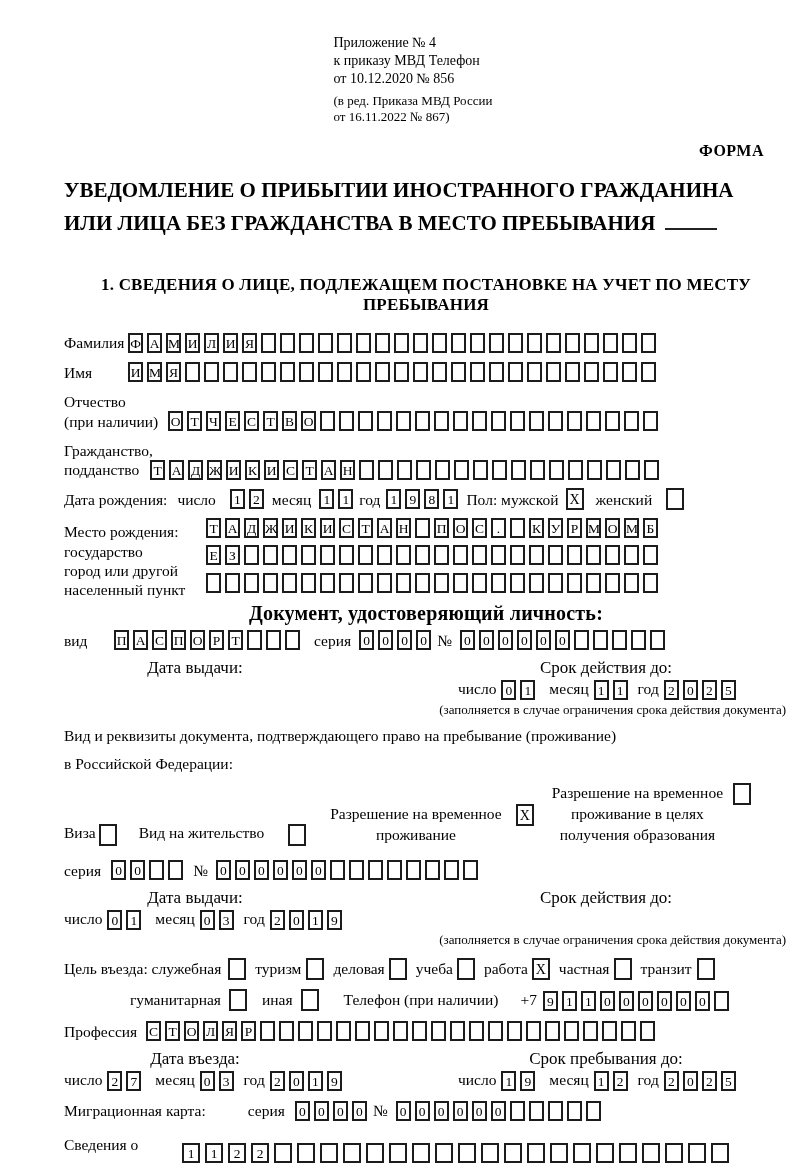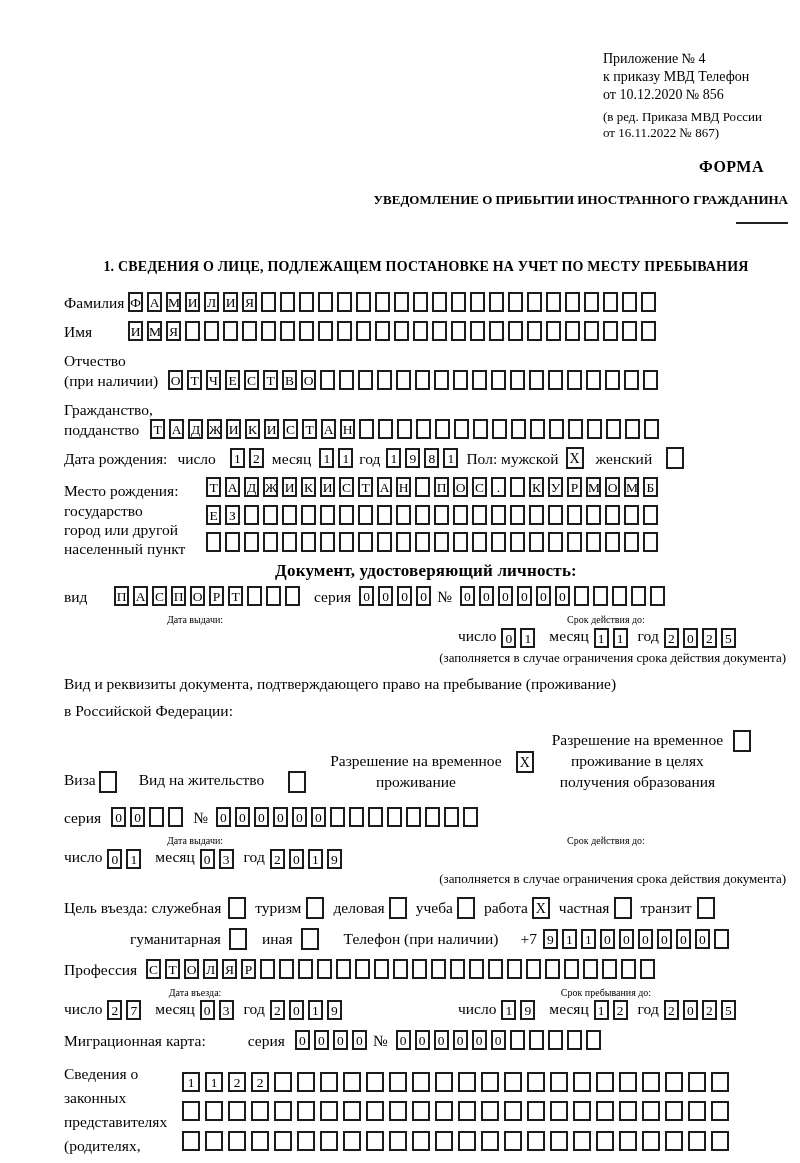--- a/index.html
+++ b/index.html
@@ -5,28 +5,28 @@
   * { box-sizing: border-box; margin: 0; padding: 0; }
   html,body { background:#fff; }
   body {
     width: 800px; height: 1163px;
     font-family: "Liberation Serif", serif;
     color: #000; overflow: hidden;
   }
   .page { width:800px; height:1163px; padding: 34px 12px 20px 64px; }
 
   
-  .hdr { display:flex; justify-content:flex-end;margin-top:16px; }
+  .hdr { display:flex; justify-content:center; }
   .hdr-block { width: 185px; font-size:14px; line-height:1.3; }
   .hdr-block .ed { font-size:13px; margin-top:4px; line-height:1.3; }
   .forma { text-align:right; font-weight:bold; font-size:16px; margin:16px 24px 0 0; letter-spacing:.5px; }
 
-  .title { text-align:right; font-weight:bold; font-size:13px; line-height:1.55; margin-top:14px; }
+  .title { text-align:left; font-weight:bold; font-size:21px; line-height:1.55; margin-top:14px; }
   .uline { display:inline-block; width:52px; border-bottom:2px solid #222; height:14px; margin-left:10px; }
-  .sec-heading { text-align:center; font-weight:bold; font-size:14px; margin-top:28px; letter-spacing:.2px; }
+  .sec-heading { text-align:center; font-weight:bold; font-size:17px; margin-top:36px; letter-spacing:.2px; }
 
   
   .frow { display:flex; align-items:flex-end; margin-top:8px; }
   .flabel { font-size:15.5px; line-height:1.25; padding-top:2px; flex:0 0 auto; }
   .cellrow { white-space:nowrap; flex:0 0 auto; }
   .cell {
     display:inline-block; width:15px; height:20px;
     border:2px solid #1c1c1c; margin-right:4px;
     font-size:13.5px; line-height:17px; text-align:center;
     vertical-align:middle; background:#fff;
@@ -35,21 +35,21 @@
   .cbox {
     display:inline-block; width:18px; height:22px;
     border:2px solid #1c1c1c; margin-left:7px;
     font-size:14px; line-height:19px; text-align:center; vertical-align:middle;
   }
   .stack > .cellrow { display:block; margin-bottom:7px; }
 
   
   .daterow { display:flex; margin-top:8px; }
   .dg { font-size:15.5px; }
-  .dg .dg-h { text-align:center; font-size:10px; margin-bottom:2px; }
+  .dg .dg-h { text-align:center; font-size:17px; margin-bottom:2px; }
   .dg-line { white-space:nowrap; }
   .dg-line .w { margin-right:5px; }
   .dg-left { width:352px; }
   .dg-right { flex:1; padding-left:8px; }
   .note { font-size:13px; text-align:right; margin-top:2px; padding-right:2px; }
 
   .plain { font-size:15.5px; line-height:1.5; }
   .opt { display:flex; align-items:flex-start; font-size:15.5px; }
   .opt .ol { text-align:center; line-height:1.35; } 
   .inline-label { font-size:15.5px; padding-top:2px; }
@@ -70,21 +70,21 @@
         <div>(в ред. Приказа МВД России</div>
         <div>от 16.11.2022 № 867)</div>
       </div>
     </div>
   </div>
 
   <div class="forma">ФОРМА</div>
 
   <div class="title">
     <div>УВЕДОМЛЕНИЕ О ПРИБЫТИИ ИНОСТРАННОГО ГРАЖДАНИНА</div>
-    <div><span class="uline"></span></div>
+    <div><span>ИЛИ ЛИЦА БЕЗ ГРАЖДАНСТВА В МЕСТО ПРЕБЫВАНИЯ</span><span class="uline"></span></div>
   </div>
 
   <div class="sec-heading">1. СВЕДЕНИЯ О ЛИЦЕ, ПОДЛЕЖАЩЕМ ПОСТАНОВКЕ НА УЧЕТ ПО МЕСТУ ПРЕБЫВАНИЯ</div>
 
   <div class="frow" style="margin-top:16px">
     <div class="flabel" style="width:64px">Фамилия</div>
     <div class="cellrow"><span class="cell">Ф</span><span class="cell">А</span><span class="cell">М</span><span class="cell">И</span><span class="cell">Л</span><span class="cell">И</span><span class="cell">Я</span><span class="cell"></span><span class="cell"></span><span class="cell"></span><span class="cell"></span><span class="cell"></span><span class="cell"></span><span class="cell"></span><span class="cell"></span><span class="cell"></span><span class="cell"></span><span class="cell"></span><span class="cell"></span><span class="cell"></span><span class="cell"></span><span class="cell"></span><span class="cell"></span><span class="cell"></span><span class="cell"></span><span class="cell"></span><span class="cell"></span><span class="cell"></span></div>
   </div>
 
   <div class="frow">
@@ -129,21 +129,21 @@
       <div>город или другой</div>
       <div>населенный пункт</div>
     </div>
     <div class="stack">
       <div class="cellrow"><span class="cell">Т</span><span class="cell">А</span><span class="cell">Д</span><span class="cell">Ж</span><span class="cell">И</span><span class="cell">К</span><span class="cell">И</span><span class="cell">С</span><span class="cell">Т</span><span class="cell">А</span><span class="cell">Н</span><span class="cell"></span><span class="cell">П</span><span class="cell">О</span><span class="cell">С</span><span class="cell">.</span><span class="cell"></span><span class="cell">К</span><span class="cell">У</span><span class="cell">Р</span><span class="cell">М</span><span class="cell">О</span><span class="cell">М</span><span class="cell">Б</span></div>
       <div class="cellrow"><span class="cell">Е</span><span class="cell">З</span><span class="cell"></span><span class="cell"></span><span class="cell"></span><span class="cell"></span><span class="cell"></span><span class="cell"></span><span class="cell"></span><span class="cell"></span><span class="cell"></span><span class="cell"></span><span class="cell"></span><span class="cell"></span><span class="cell"></span><span class="cell"></span><span class="cell"></span><span class="cell"></span><span class="cell"></span><span class="cell"></span><span class="cell"></span><span class="cell"></span><span class="cell"></span><span class="cell"></span></div>
       <div class="cellrow"><span class="cell"></span><span class="cell"></span><span class="cell"></span><span class="cell"></span><span class="cell"></span><span class="cell"></span><span class="cell"></span><span class="cell"></span><span class="cell"></span><span class="cell"></span><span class="cell"></span><span class="cell"></span><span class="cell"></span><span class="cell"></span><span class="cell"></span><span class="cell"></span><span class="cell"></span><span class="cell"></span><span class="cell"></span><span class="cell"></span><span class="cell"></span><span class="cell"></span><span class="cell"></span><span class="cell"></span></div>
     </div>
   </div>
 
-  <div class="sec-heading" style="margin-top:2px;font-size:17px">Документ, удостоверяющий личность:</div>
+  <div class="sec-heading" style="margin-top:2px;font-size:20px">Документ, удостоверяющий личность:</div>
 
   <div class="frow" style="margin-top:5px">
     <span class="inline-label" style="width:50px">вид</span>
     <span class="cellrow"><span class="cell">П</span><span class="cell">А</span><span class="cell">С</span><span class="cell">П</span><span class="cell">О</span><span class="cell">Р</span><span class="cell">Т</span><span class="cell"></span><span class="cell"></span><span class="cell"></span></span>
     <span class="inline-label" style="margin:0 8px 0 10px">серия</span>
     <span class="cellrow"><span class="cell">0</span><span class="cell">0</span><span class="cell">0</span><span class="cell">0</span></span>
     <span class="inline-label" style="margin:0 8px 0 2px">№</span>
     <span class="cellrow"><span class="cell">0</span><span class="cell">0</span><span class="cell">0</span><span class="cell">0</span><span class="cell">0</span><span class="cell">0</span><span class="cell"></span><span class="cell"></span><span class="cell"></span><span class="cell"></span><span class="cell"></span></span>
   </div>
 

